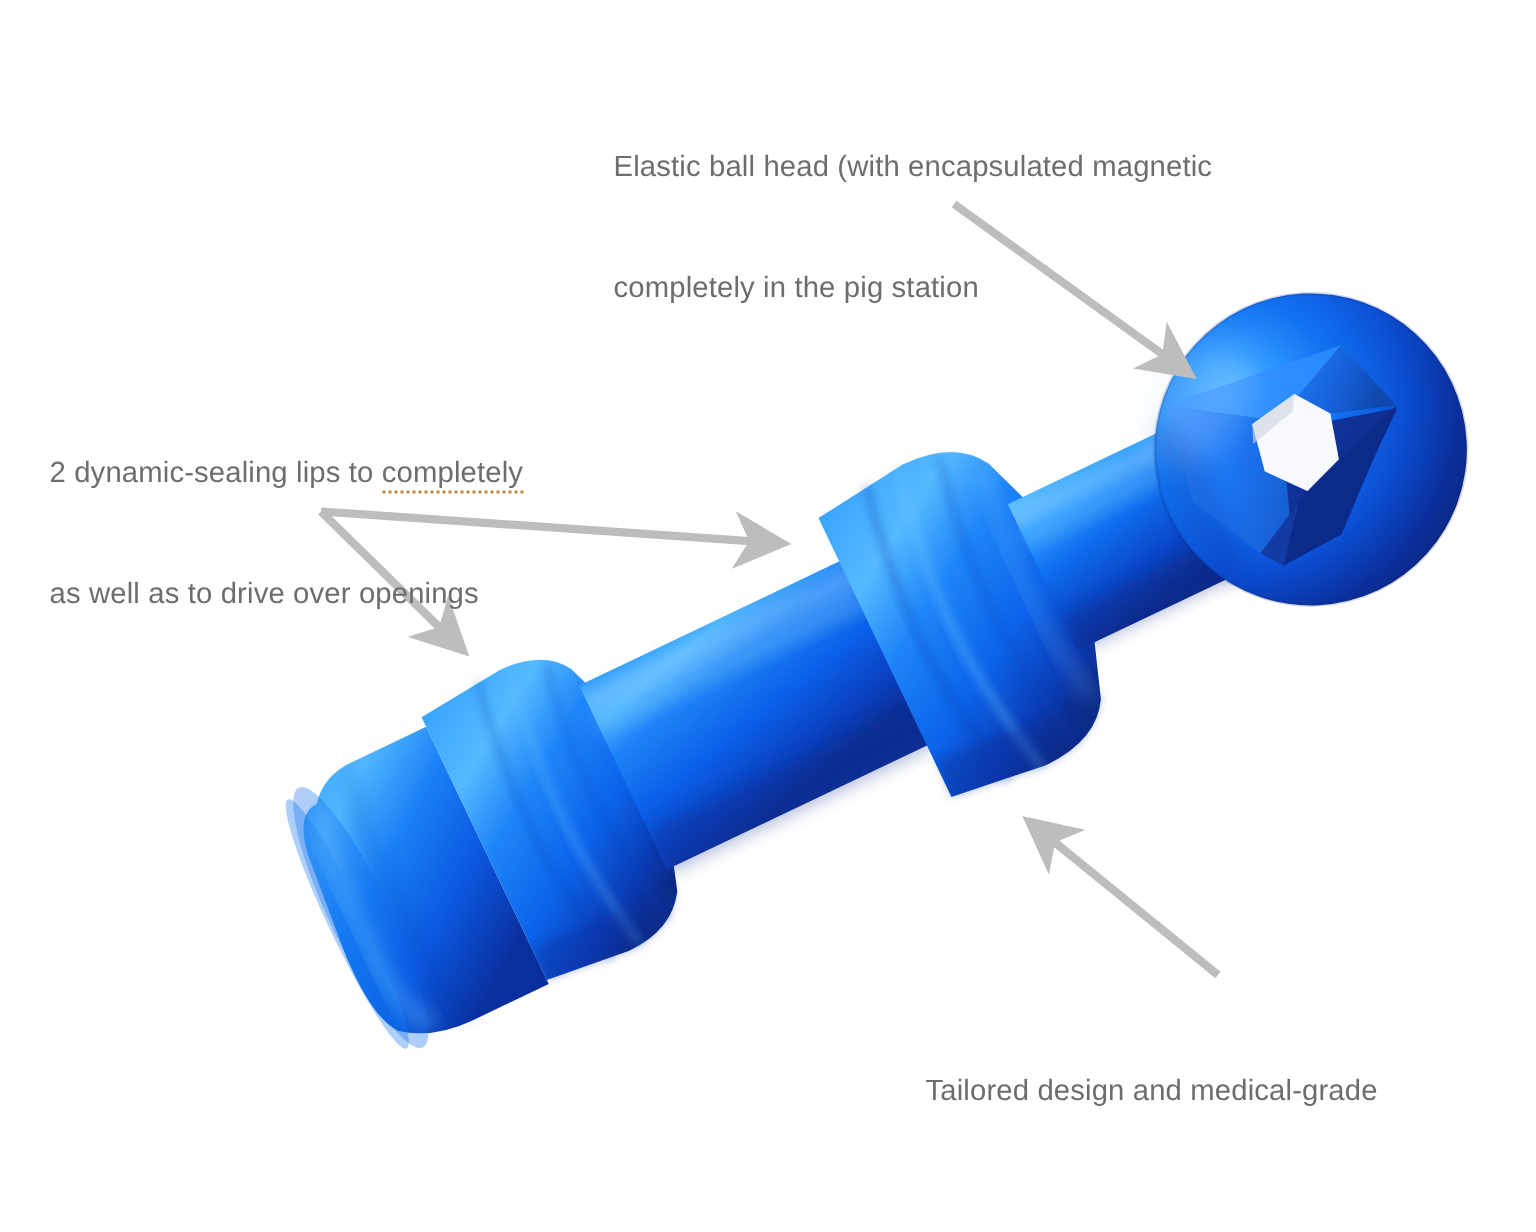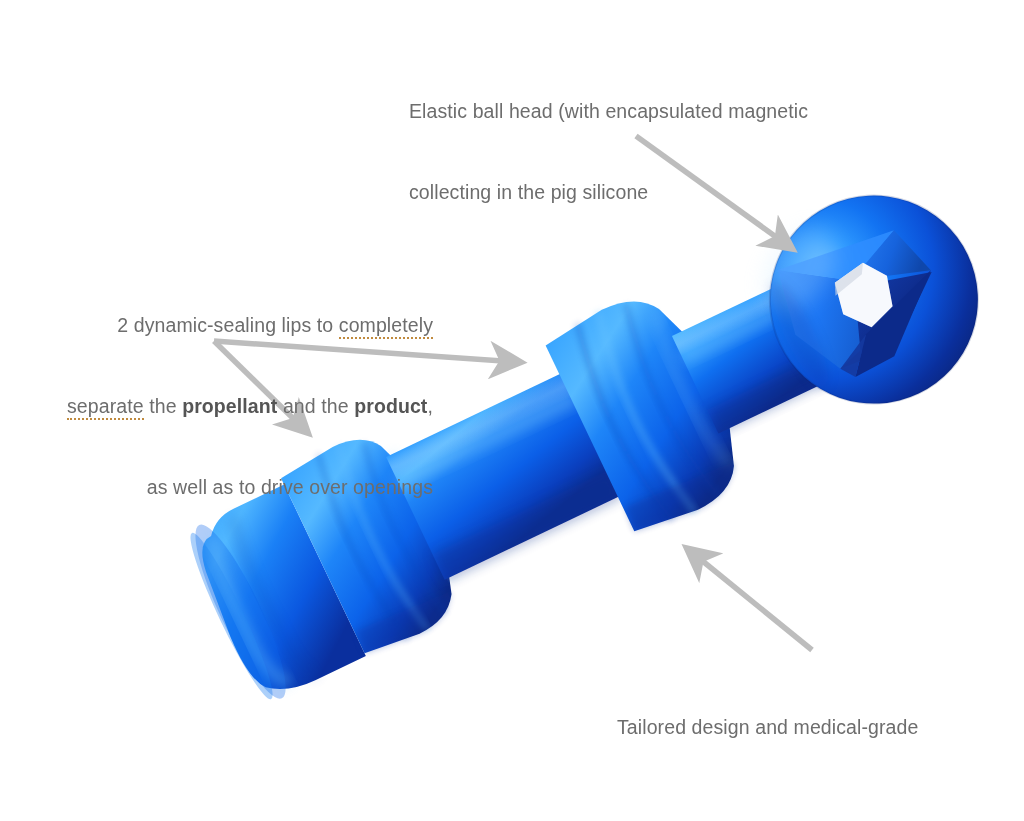--- a/index.html
+++ b/index.html
@@ -27,21 +27,21 @@
     white-space: pre-wrap;
     letter-spacing: 0.1px;
   }
   .callout .b { font-weight: bold; color: #555555; }
   .callout .spell {
     border-bottom: 2px dotted #c08a3e;
     padding-bottom: 1px;
   }
 
   #callout-ball-head { left: 409px; top: 44px;  width: 430px; }
-  #callout-sealing-lips { left: 33px;  top: 258px; width: 400px; text-align: right; }
+  #callout-sealing-lips { left: 33px;  top: 248px; width: 400px; }
   #callout-bends { left: 617px; top: 660px; width: 380px; }
 
   
   #art, #arrows {
     position: absolute;
     left: 0; top: 0;
     width: 1024px;
     height: 821px;
   }
   #arrows { pointer-events: none; }
@@ -245,26 +245,25 @@
       </marker>
     </defs>
     <line x1="636" y1="136" x2="790" y2="247" stroke="#bdbdbd" stroke-width="5.5" marker-end="url(#ah)"></line>
     <line x1="214" y1="341" x2="518" y2="362" stroke="#bdbdbd" stroke-width="5.5" marker-end="url(#ah)"></line>
     <line x1="214" y1="341" x2="306" y2="431" stroke="#bdbdbd" stroke-width="5.5" marker-end="url(#ah)"></line>
     <line x1="812" y1="650" x2="689" y2="550" stroke="#bdbdbd" stroke-width="5.5" marker-end="url(#ah)"></line>
   </svg>
 
   <div class="callout" id="callout-ball-head">
     <div>Elastic ball head (with encapsulated magnetic</div>
-    <div>collecting in the pig silicone</div>
+    <div>completely in the pig station</div>
   </div>
 
   <div class="callout" id="callout-sealing-lips">
     <div><span>2 dynamic-sealing lips to </span><span class="spell">completely</span></div>
-    <div><span class="spell">separate</span><span> the </span><span class="b">propellant</span><span> and the </span><span class="b">product</span><span>,</span></div>
     <div>as well as to drive over openings</div>
   </div>
 
   <div class="callout" id="callout-bends">
     <div>Tailored design and medical-grade</div>
     
     
   </div>
 
 </div>

